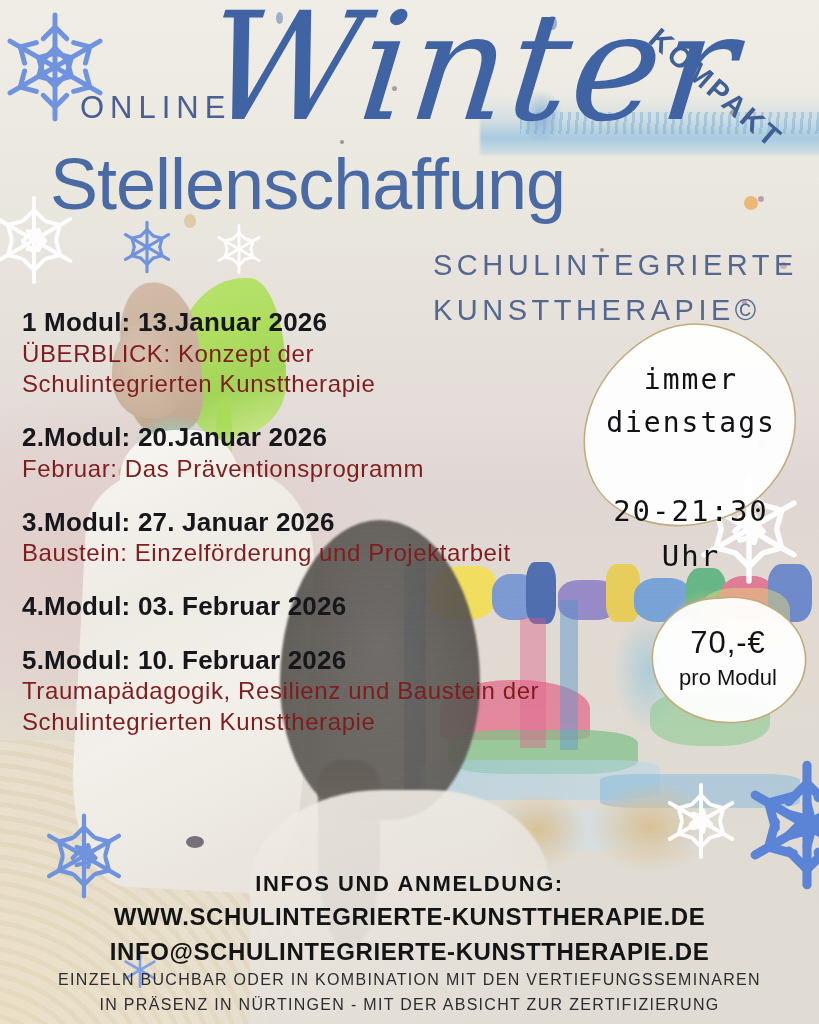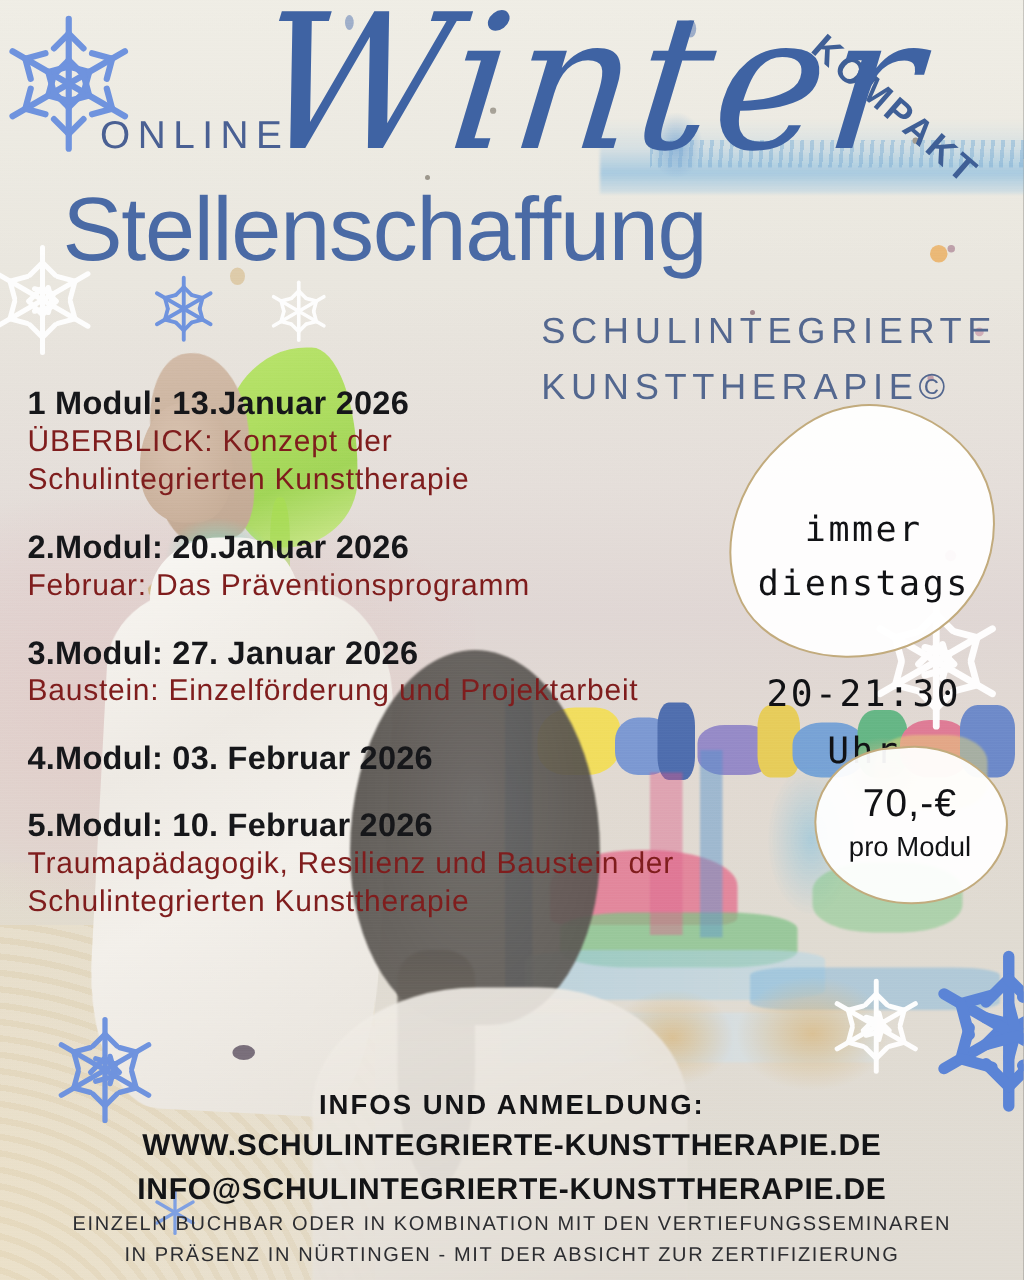--- a/index.html
+++ b/index.html
@@ -225,21 +225,21 @@
   .badge .blobshape{position:absolute;inset:0;}
   .badge .btxt{position:relative;text-align:center;}
 
   .badge-time{left:580px;top:322px;width:222px;height:210px;}
   .badge-time .btxt{
     padding-top:36px;
     font-family:"DejaVu Sans Mono", monospace;
     color:#111215;
     letter-spacing:2px;
   }
-  .badge-time .t1{font-size:28px;line-height:1.55;margin-top:44px;}
+  .badge-time .t1{font-size:28px;line-height:1.55;}
   .badge-time .t2{font-size:28px;line-height:1.55;}
   .badge-time .t3{font-size:29px;line-height:1.55;margin-top:44px;}
 
   .badge-price{left:648px;top:596px;width:160px;height:128px;}
   .badge-price .btxt{
     padding-top:26px;
     font-family:"Liberation Sans", sans-serif;
     color:#111215;
   }
   .badge-price .p1{font-size:31px;line-height:1.35;letter-spacing:1px;}

